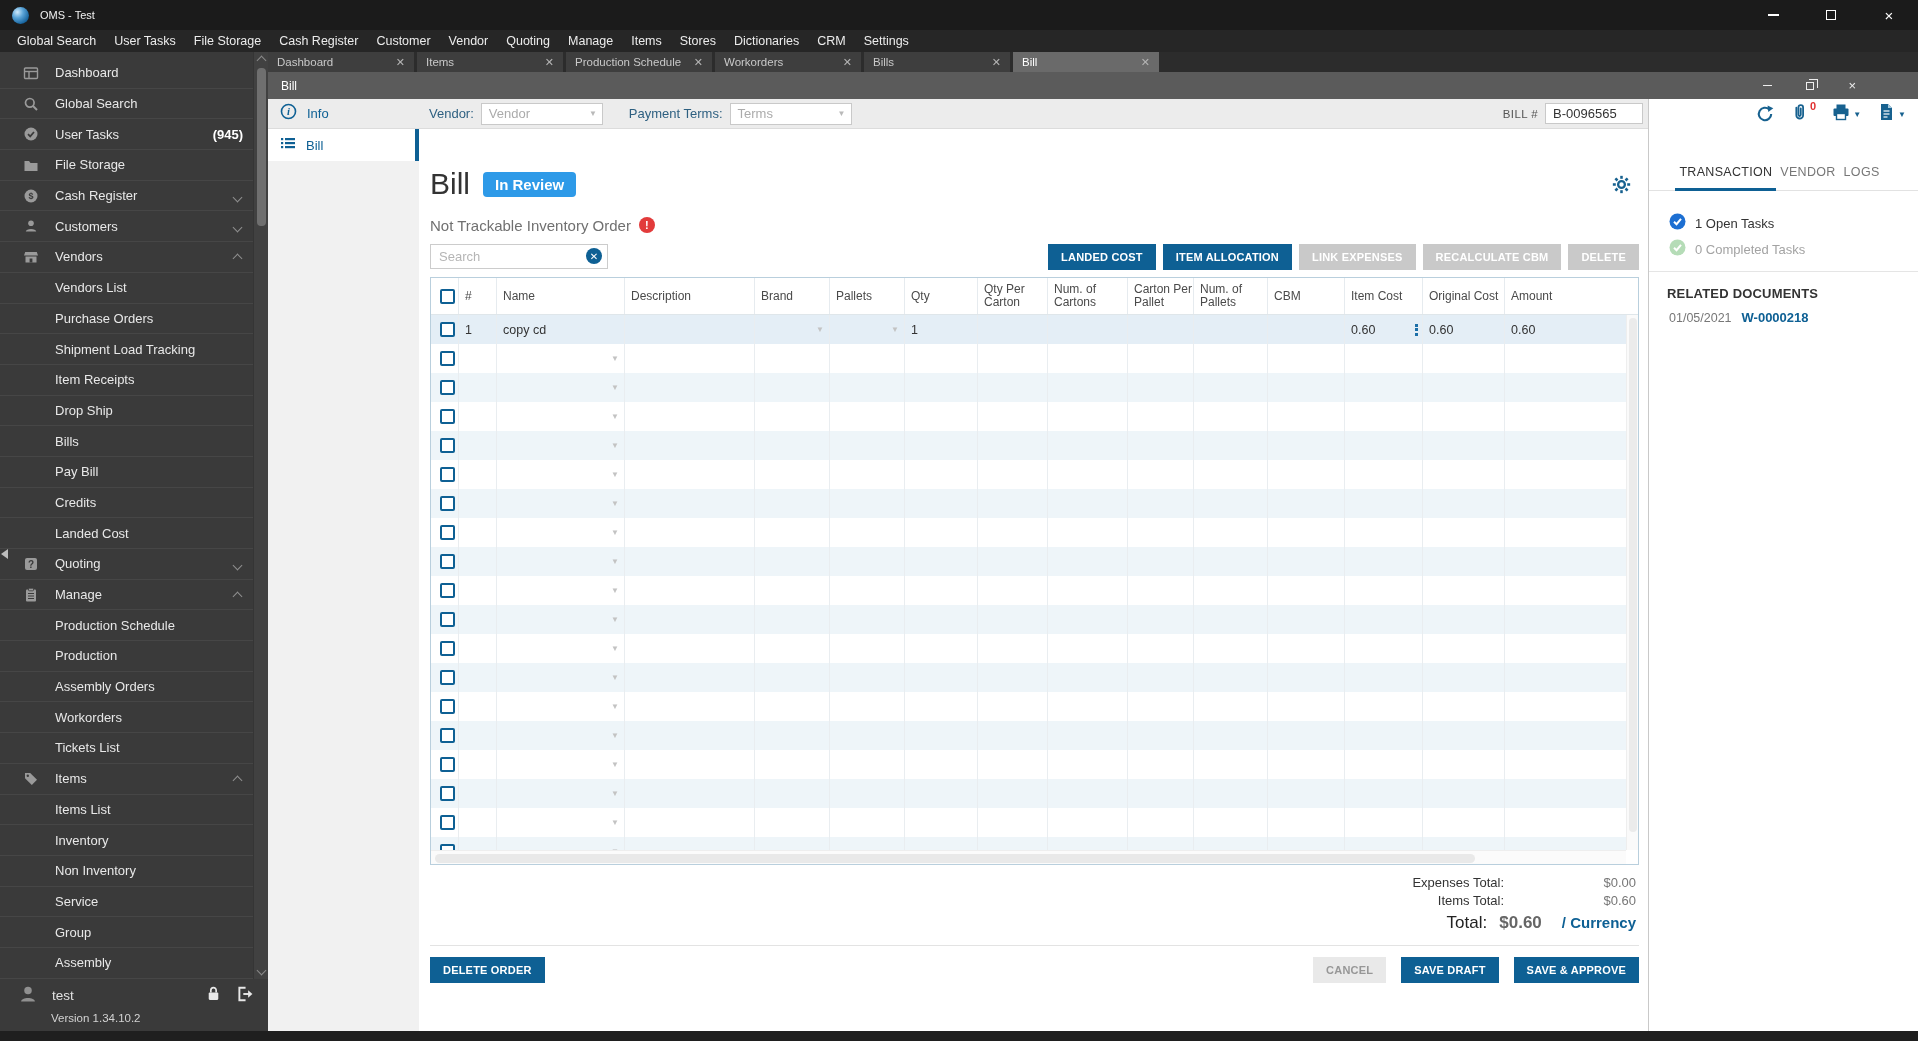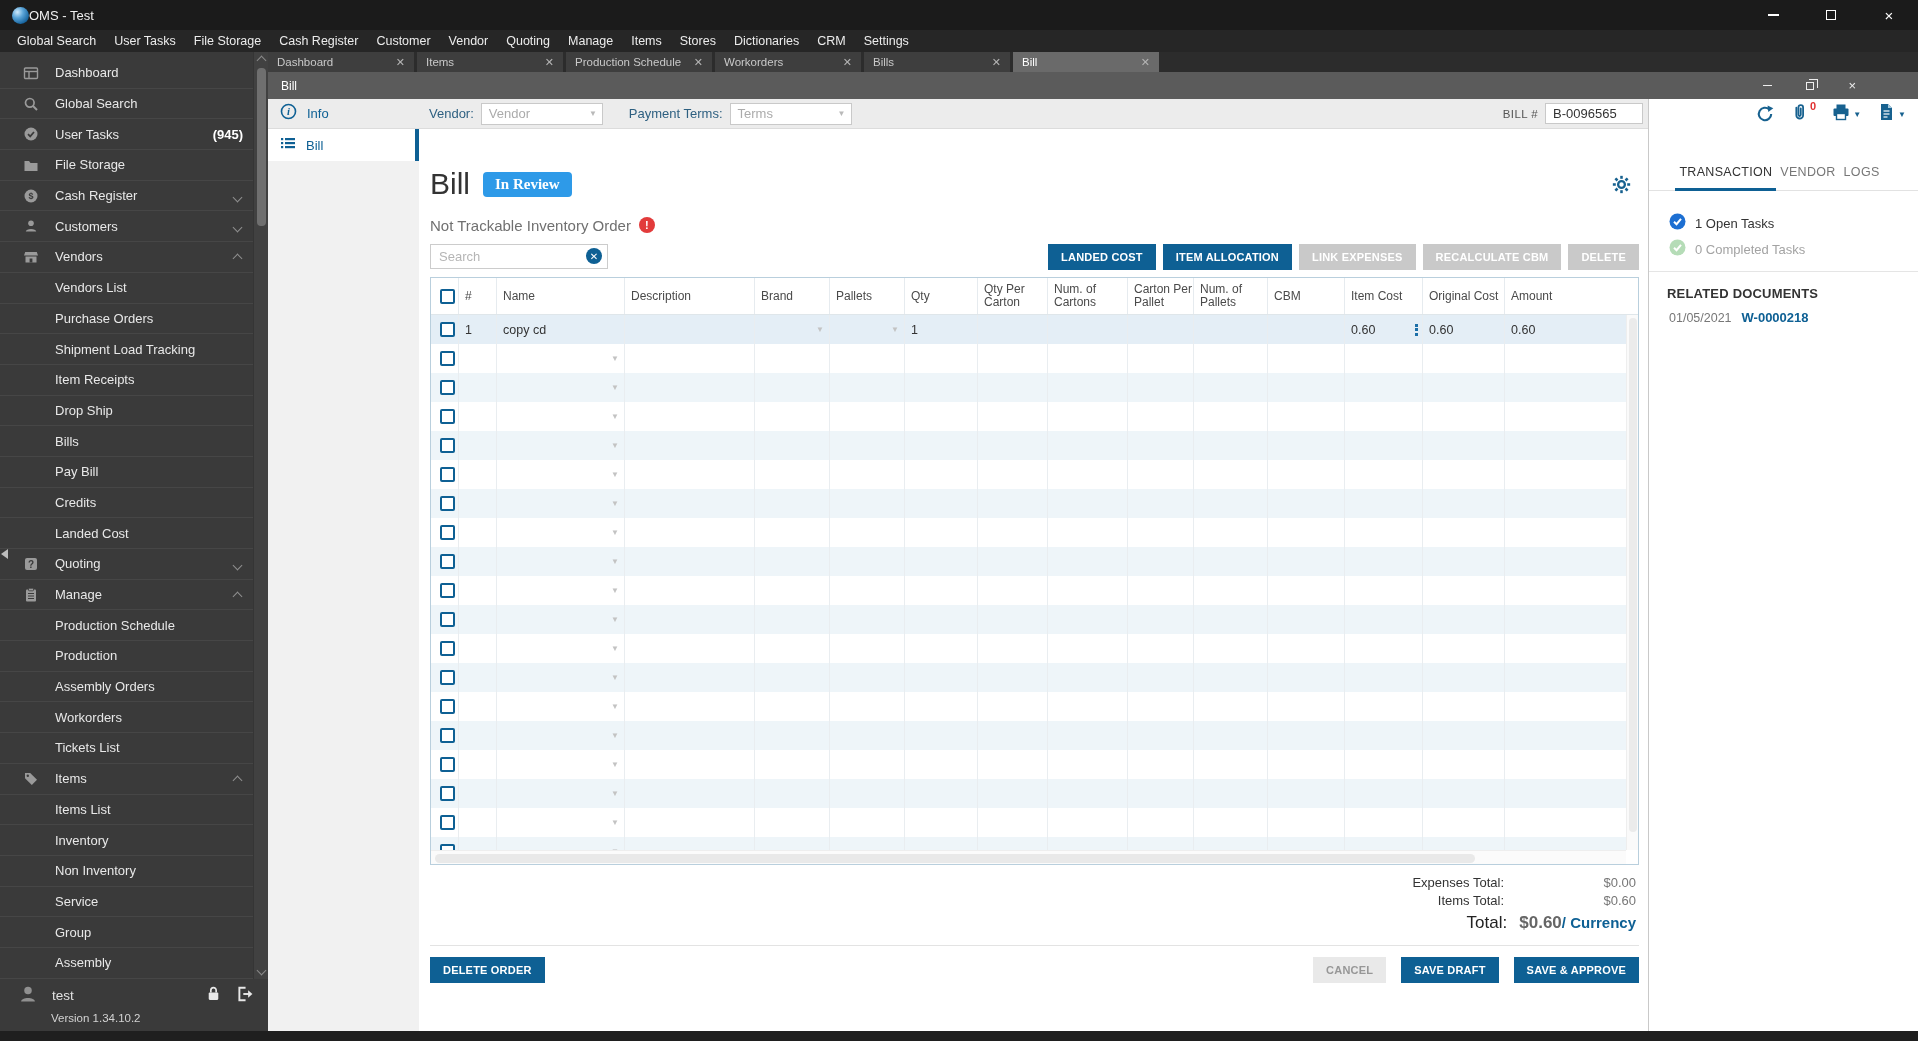--- a/index.html
+++ b/index.html
@@ -4,21 +4,21 @@
 <style>
   * { margin:0; padding:0; box-sizing:border-box; }
   html,body { background:#111; }
   .app{ position:relative; width:1918px; height:1041px; background:#232323;
         font-family:"Liberation Sans",sans-serif; overflow:hidden; }
 
   
   .titlebar{height:30px;background:#1b1b1b;display:flex;align-items:center;color:#f0f0f0;}
   .logo{width:17px;height:17px;border-radius:50%;margin-left:12px;
         background:radial-gradient(circle at 32% 30%,#cfe9fa 0%,#5aa4d8 35%,#15629c 75%);}
-  .app-title{font-size:13px;}
+  .app-title{margin-left:11px;font-size:11px;}
   .win-controls{margin-left:auto;display:flex;height:100%;}
   .win-btn{width:58px;height:100%;display:flex;align-items:center;justify-content:center;color:#fff;}
   .g-min{width:11px;height:2px;background:#fff;}
   .g-max{width:10px;height:10px;border:1.3px solid #fff;}
   .g-x{font-size:15px;line-height:15px;}
 
   .menubar{height:22px;background:#262626;display:flex;align-items:center;padding-left:8px;}
   .menu-item{padding:0 9px;font-size:12.5px;color:#ececec;line-height:22px;white-space:nowrap;}
 
   .body{display:flex;height:979px;}
@@ -82,21 +82,21 @@
 
   .lower{flex:1;display:flex;min-height:0;}
   .nav-col{width:151px;background:#f1f1f1;flex:none;display:flex;flex-direction:column;}
   .nav-bill{height:32px;background:#fff;display:flex;align-items:center;padding-left:12px;position:relative;}
   .nav-bill::after{content:"";position:absolute;right:0;top:0;bottom:0;width:4px;background:#0e6094;}
   .nav-bill .lbl{margin-left:10px;font-size:13px;color:#0e6094;}
 
   .content{flex:1;background:#fff;padding:0 9px 0 11px;display:flex;flex-direction:column;min-width:0;}
   .title-row{margin-top:37px;display:flex;align-items:center;height:36px;}
   .page-title{font-size:30px;color:#333;}
-  .status-badge{margin-left:13px;background:#2e9ae8;color:#fff;font-size:15px;font-weight:bold;padding:4px 12px;border-radius:4px;font-family:Liberation Serif, serif;}
+  .status-badge{margin-left:13px;background:#2e9ae8;color:#fff;font-size:15px;font-weight:bold;padding:4px 12px;border-radius:4px;}
   .gear{margin-left:auto;margin-right:8px;display:flex;}
   .warning{margin-top:13px;display:flex;align-items:center;font-size:15px;color:#707070;height:20px;}
   .warn-ico{margin-left:8px;width:16px;height:16px;border-radius:50%;background:#e23b3b;color:#fff;font-weight:bold;font-size:11px;display:flex;align-items:center;justify-content:center;}
   .ftabs{margin-top:14px;display:flex;gap:24px;height:29px;}
   .ftab{font-size:13px;font-weight:bold;color:#0e6094;padding:3px 5px 0;border-bottom:3px solid transparent;height:29px;}
   .ftab.active{border-bottom-color:#0e6094;}
   .toolbar{margin-top:8px;display:flex;align-items:center;height:27px;}
   .searchwrap{position:relative;}
   .search{width:178px;height:25px;border:1px solid #ccc;padding:0 26px 0 8px;font-size:13px;color:#333;font-family:"Liberation Sans",sans-serif;}
   .search::placeholder{color:#b5b5b5;}
@@ -127,21 +127,21 @@
   .hscroll{position:absolute;bottom:0;left:0;right:12px;height:14px;background:#fbfbfb;border-top:1px solid #eee;}
   .hthumb{position:absolute;top:2.5px;left:4px;width:87%;height:9px;background:#e9e9e9;border-radius:5px;}
 
   
   .totals{margin-top:8px;display:flex;flex-direction:column;align-items:flex-end;padding-right:3px;}
   .tot-line{display:flex;font-size:13px;color:#333;height:18px;align-items:center;}
   .tot-line .val{width:132px;text-align:right;color:#777;}
   .tot-total{margin-top:4px;display:flex;align-items:baseline;height:24px;}
   .tot-total .lab{font-size:17px;color:#222;}
   .tot-total .big{font-size:17px;font-weight:bold;color:#666;margin-left:12px;}
-  .tot-total .cur{font-size:15px;font-weight:bold;color:#0e6094;margin-left:0;}
+  .tot-total .cur{font-size:15px;font-weight:bold;color:#0e6094;margin-left:20px;}
   .divider{margin-top:8px;border-top:1px solid #e3e3e3;}
   .footer-row{margin-top:11px;display:flex;}
   .footer-right{margin-left:auto;display:flex;gap:15px;}
 
   
   .right-panel{width:270px;background:#fff;border-left:1px solid #c9c9c9;display:flex;flex-direction:column;flex:none;}
   .rp-icons{height:30px;display:flex;align-items:center;justify-content:flex-end;padding-right:12px;gap:15px;}
   .rp-iconbtn{display:flex;align-items:flex-start;}
   .attach-count{color:#e03131;font-size:11px;font-weight:bold;margin-left:1px;margin-top:-3px;}
   .mini-arr{color:#17618f;font-size:8px;margin-left:2px;align-self:center;}

